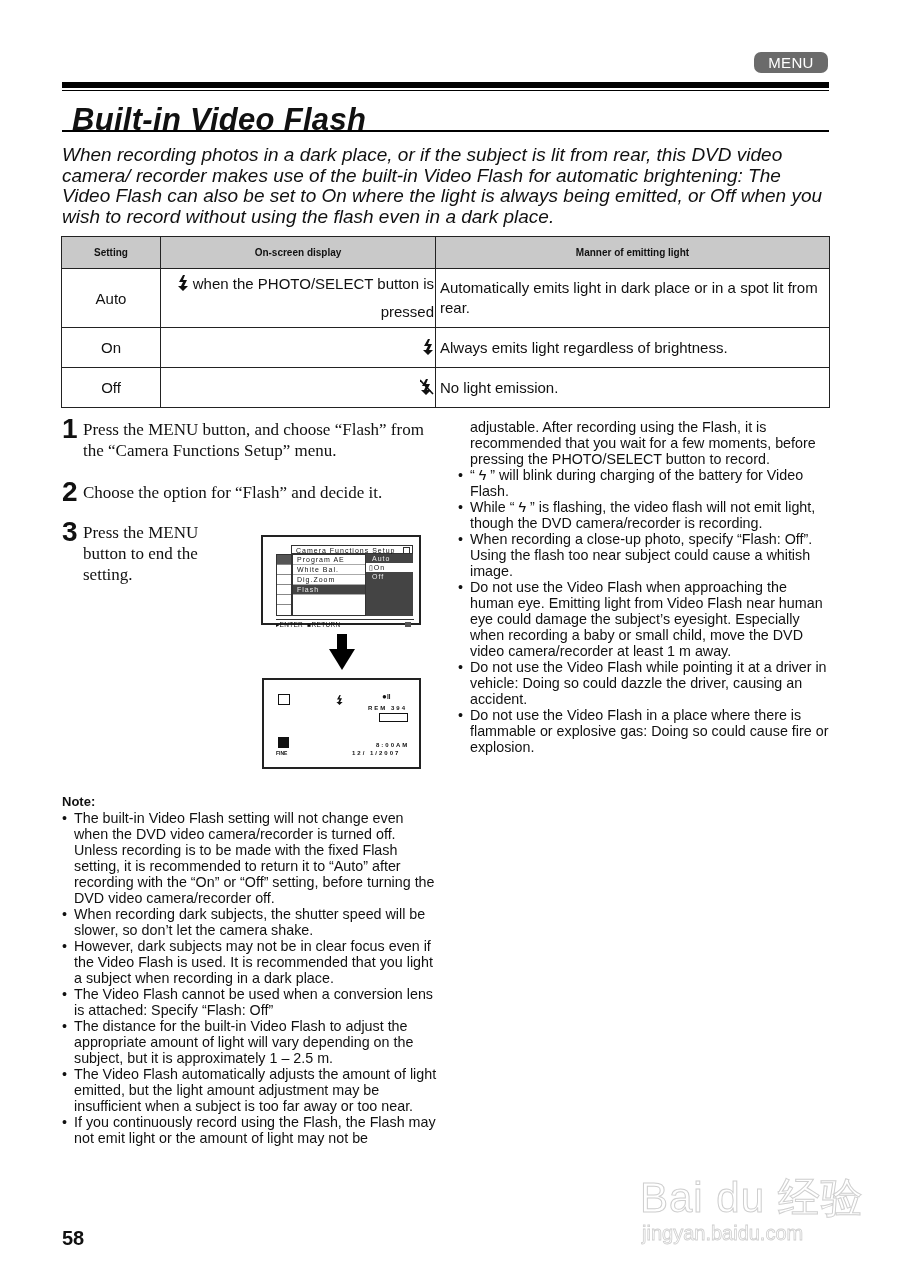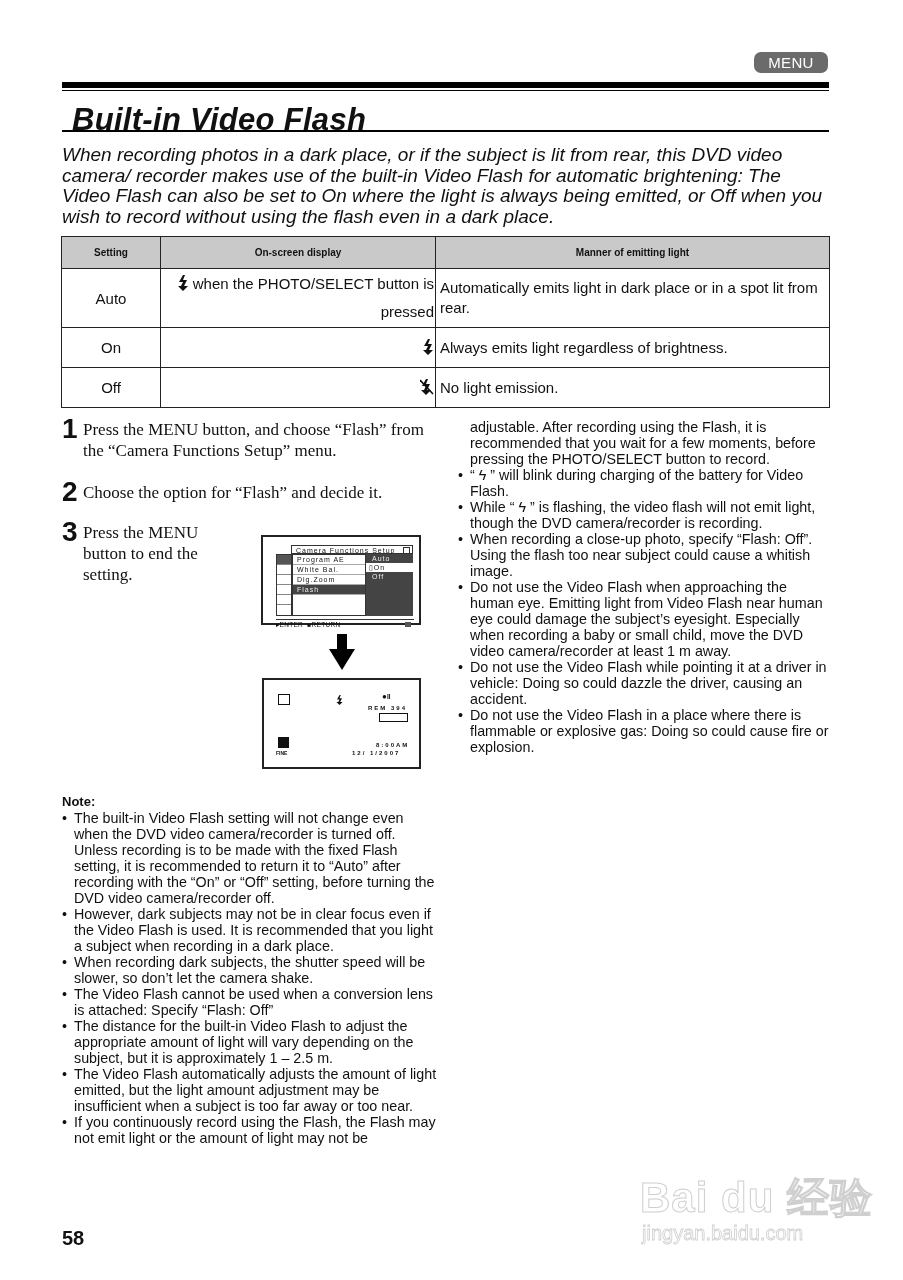--- a/index.html
+++ b/index.html
@@ -54,21 +54,21 @@
   .notes { position: absolute; font-size: 14.3px; line-height: 16px; color: #111; }
   .notes .heading { font-weight: bold; font-size: 13px; }
   .notes ul { list-style: none; margin: 0; padding: 0; }
   .notes li { position: relative; padding-left: 12px; }
   .notes li::before { content: "\2022"; position: absolute; left: 0; top: 0; }
   .notes li.cont::before { content: ""; }
 
   .page-num { position: absolute; left: 62px; top: 1227px; font-size: 20px; font-weight: bold; }
 
   .watermark { position: absolute; left: 640px; top: 1150px; width: 240px; height: 110px; color: transparent; }
-  .wm-logo { position: absolute; left: 0; top: 20px; font-size: 42px; font-weight: bold; color: #fff; -webkit-text-stroke: 1px #cfcfcf; letter-spacing: 1px; }
+  .wm-logo { position: absolute; left: 0; top: 20px; font-size: 42px; font-weight: normal; color: #fff; -webkit-text-stroke: 1px #cfcfcf; letter-spacing: 1px; }
   .wm-url { position: absolute; left: 2px; top: 72px; font-size: 20px; color: #fff; -webkit-text-stroke: 0.8px #cfcfcf; }
 </style>
 </head>
 <body>
 
 <div class="card-badge">MENU</div>
 <div class="rule-thick"></div>
 <div class="rule-thin1"></div>
 <h1 class="page-title" style="margin:10px">Built-in Video Flash</h1>
 <div class="rule-thin2"></div>
@@ -178,22 +178,22 @@
   <span style="position:absolute; left:14px; top:57px; width:11px; height:11px; background:#111;"></span>
   <span class="rec-tiny" style="left:12px; top:70px; font-size:5px; letter-spacing:0;">FINE</span>
   <span class="rec-tiny" style="left:112px; top:62px;">8:00AM</span>
   <span class="rec-tiny" style="left:88px; top:70px;">12/ 1/2007</span>
 </div>
 
 <div class="notes" style="left:62px; top:794px; width:375px;">
   <div class="heading">Note:</div>
   <ul>
     <li>The built-in Video Flash setting will not change even when the DVD video camera/recorder is turned off. Unless recording is to be made with the fixed Flash setting, it is recommended to return it to “Auto” after recording with the “On” or “Off” setting, before turning the DVD video camera/recorder off.</li>
+    <li>When recording dark subjects, the shutter speed will be slower, so don’t let the camera shake.</li>
     <li>However, dark subjects may not be in clear focus even if the Video Flash is used. It is recommended that you light a subject when recording in a dark place.</li>
-    <li>When recording dark subjects, the shutter speed will be slower, so don’t let the camera shake.</li>
     <li>The Video Flash cannot be used when a conversion lens is attached: Specify “Flash: Off”</li>
     <li>The distance for the built-in Video Flash to adjust the appropriate amount of light will vary depending on the subject, but it is approximately 1 – 2.5 m.</li>
     <li>The Video Flash automatically adjusts the amount of light emitted, but the light amount adjustment may be insufficient when a subject is too far away or too near.</li>
     <li>If you continuously record using the Flash, the Flash may not emit light or the amount of light may not be</li>
   </ul>
 </div>
 
 <div class="notes" style="left:458px; top:419px; width:375px;">
   <ul>
     <li class="cont">adjustable. After recording using the Flash, it is recommended that you wait for a few moments, before pressing the PHOTO/SELECT button to record.</li>

